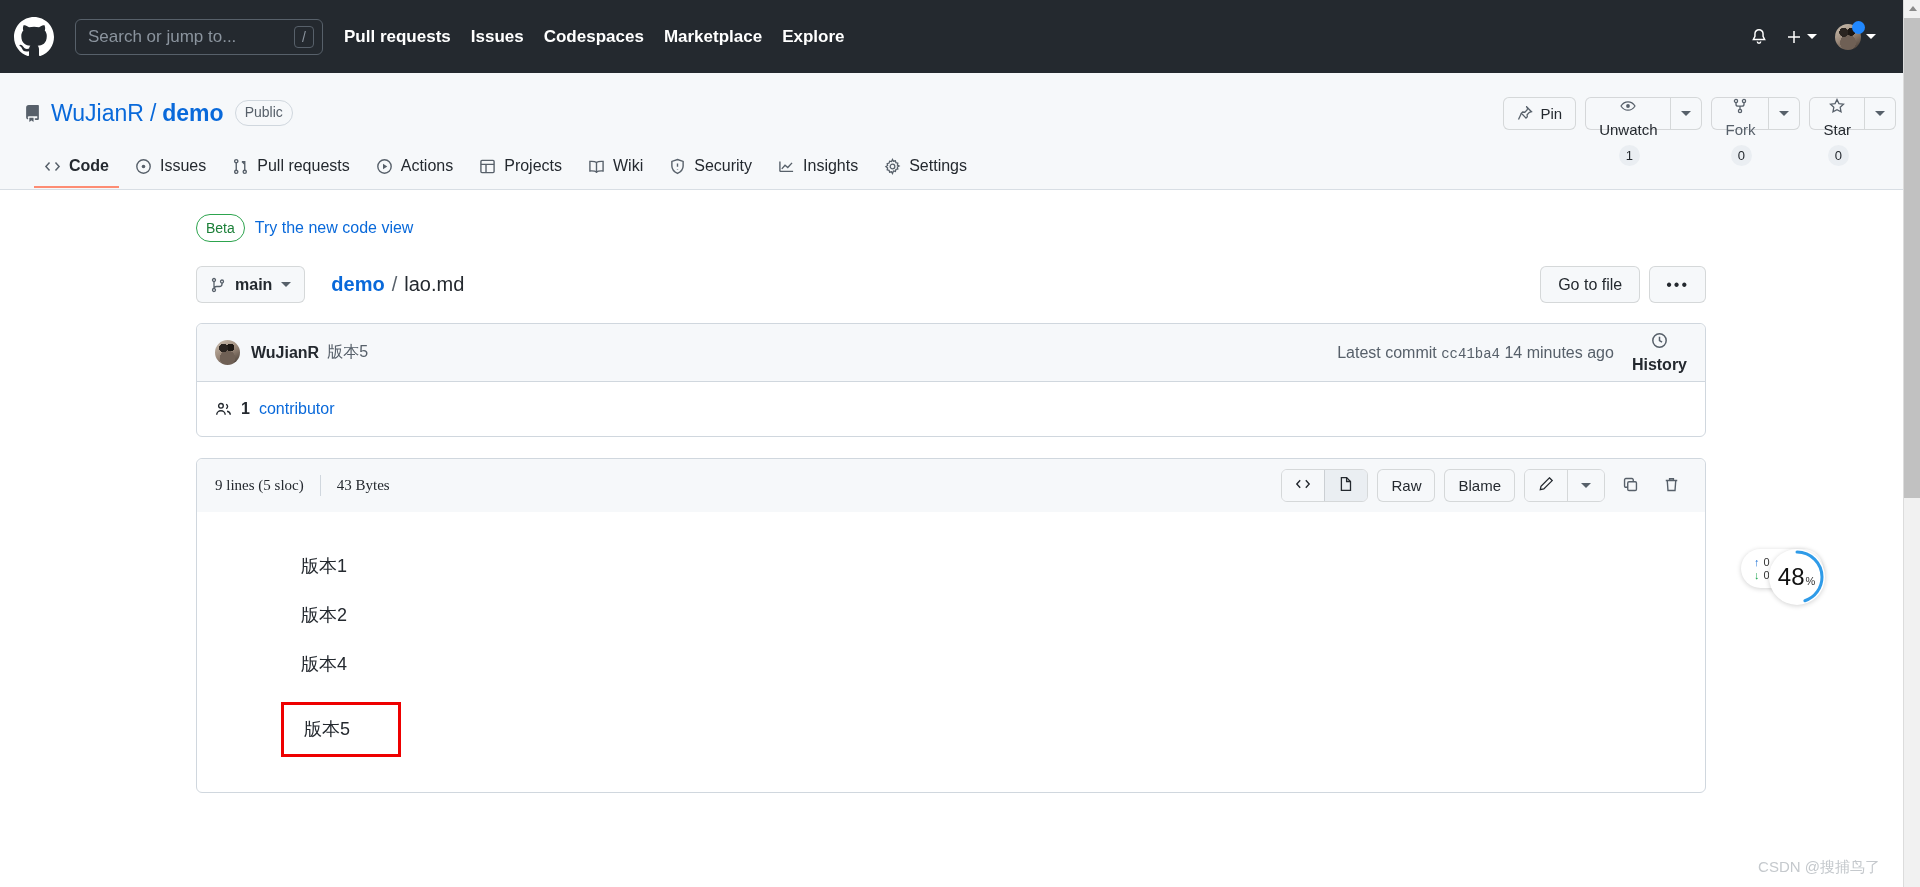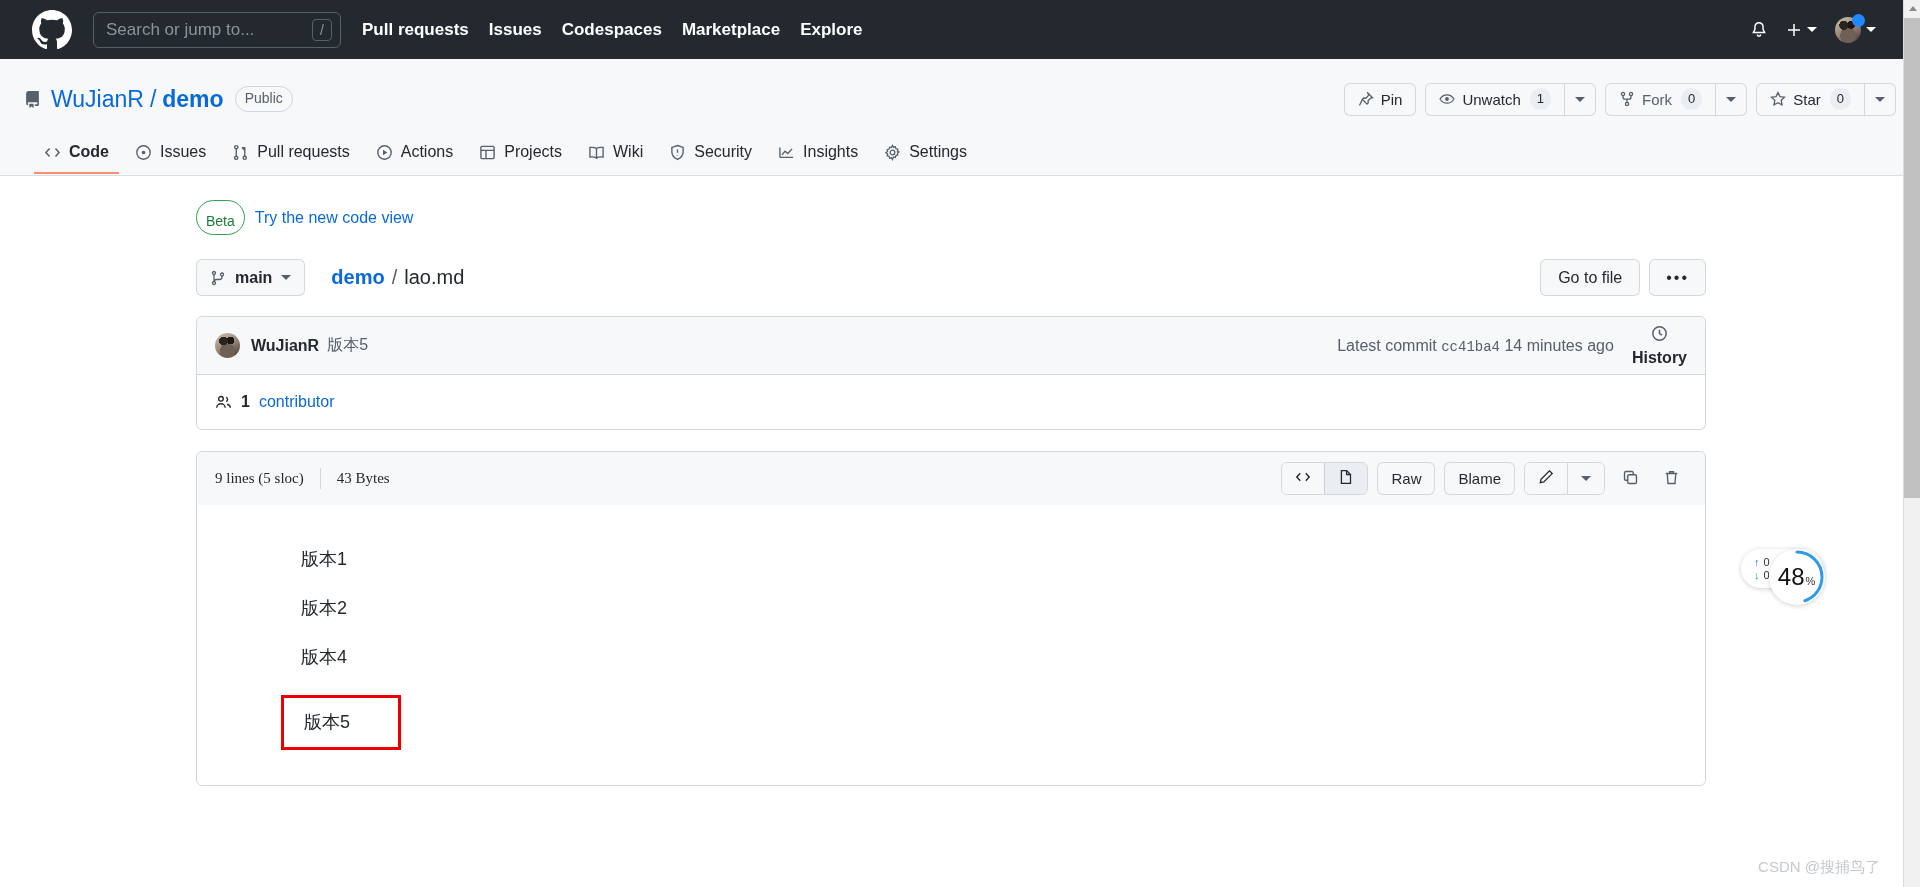--- a/index.html
+++ b/index.html
@@ -7,25 +7,25 @@
     margin: 0; padding: 0;
     width: 1920px; height: 887px;
     overflow: hidden;
     background: #ffffff;
     font-family: "Liberation Sans", "DejaVu Sans", sans-serif;
   }
   body { position: relative; }
 
   
   .gh-header {
-    height: 59px;
+    height: 73px;
     background: #24292f;
     display: flex;
     align-items: center;
-    padding: 0 24px 0 32px;
+    padding: 0 24px 0 14px;
     position: relative;
   }
   .gh-logo { width: 40px; height: 40px; margin-right: 21px; flex: 0 0 auto; }
   .gh-logo svg { display: block; }
   .search-box {
     width: 248px; height: 36px;
     border: 1px solid #57606a;
     border-radius: 6px;
     display: flex; align-items: center;
     padding: 0 8px 0 12px;
@@ -122,20 +122,21 @@
   .btn .cnt {
     background: #eaeef2; border-radius: 2em;
     font-size: 13px; color: #24292f;
     padding: 1px 7px; line-height: 1.5;
     margin-left: 2px;
   }
   .btn-split { display: flex; }
   .btn-split .btn-main {
     border-top-right-radius: 0; border-bottom-right-radius: 0;
     border-right: none;
+    flex-direction: column;
   }
   .btn-split .btn-cart {
     border-top-left-radius: 0; border-bottom-left-radius: 0;
     padding: 0 10px;
   }
   .btn-grey-label { color: #57606a; }
 
   
   .repo-nav {
     display: flex; align-items: flex-end;
@@ -168,21 +169,21 @@
     width: 1510px;
     margin-left: 196px;
   }
   .beta-row {
     display: flex; align-items: center; gap: 10px;
     margin-bottom: 24px;
   }
   .beta-badge {
     border: 1px solid #2da44e; border-radius: 2em;
     color: #1a7f37; font-size: 14px; font-weight: 500;
-    padding: 10px 9px 2px 9px; line-height: 1.5;
+    padding: 3px 9px 2px 9px; line-height: 1.5;
   }
   .beta-link { color: #0969da; font-size: 16px; text-decoration: none; }
 
   .file-nav-row {
     display: flex; align-items: center;
     margin-bottom: 20px;
   }
   .branch-btn {
     background: #f6f8fa;
     border: 1px solid rgba(27,31,36,0.15);

